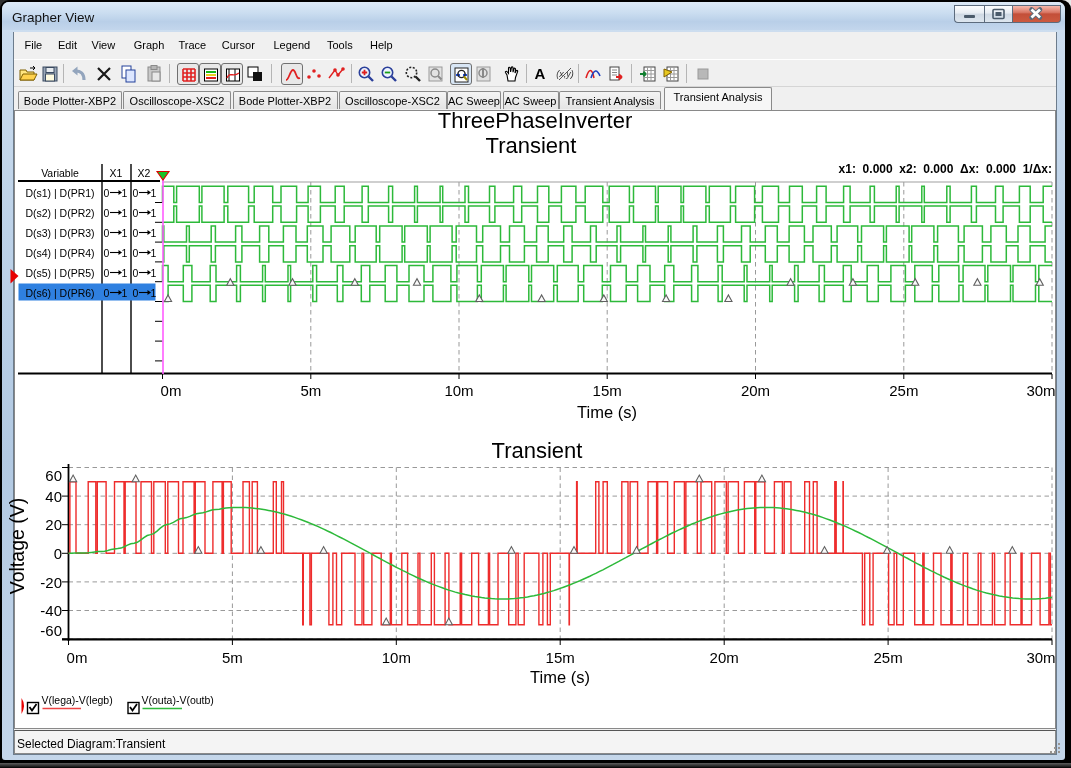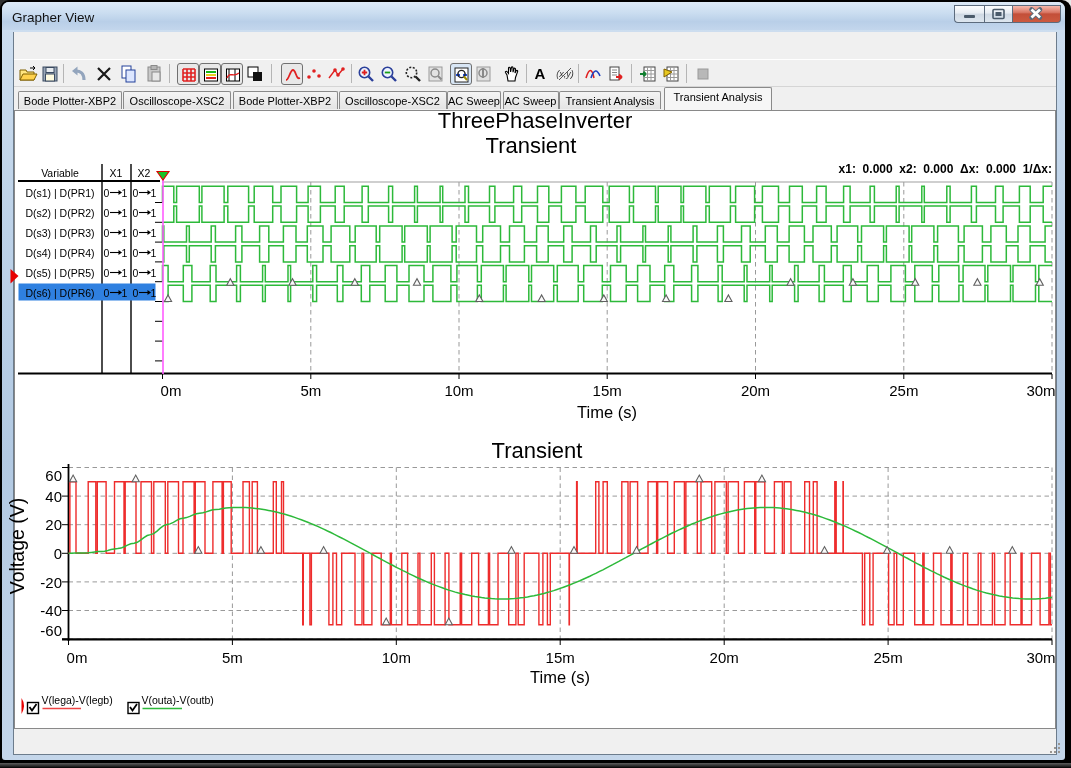--- a/index.html
+++ b/index.html
@@ -50,20 +50,31 @@
         </svg></div>
   <div class="wbtn" id="bmax"><svg width="27" height="16">
           <rect x="8" y="3.5" width="11" height="9" fill="none" stroke="#4a5a6a" stroke-width="1.6" rx="1"></rect>
           <rect x="10.5" y="6" width="6" height="4" fill="#4a5a6a"></rect>
         </svg></div>
   <div class="wbtn" id="bclose"><svg width="46" height="16">
           <path d="M18.5 3.5 L27 11.5 M27 3.5 L18.5 11.5" stroke="#5a6a7a" stroke-width="4.6" stroke-linecap="round"></path>
           <path d="M18.5 3.5 L27 11.5 M27 3.5 L18.5 11.5" stroke="#fff" stroke-width="2.8"></path>
         </svg></div>
   <div id="client">
+   <div id="menubar">
+          <span style="left:10.5px;">File</span>
+          <span style="left:44.0px;">Edit</span>
+          <span style="left:77.5px;">View</span>
+          <span style="left:119.7px;">Graph</span>
+          <span style="left:164.5px;">Trace</span>
+          <span style="left:207.8px;">Cursor</span>
+          <span style="left:259.5px;">Legend</span>
+          <span style="left:313.0px;">Tools</span>
+          <span style="left:356.0px;">Help</span>
+        </div>
    <div id="toolbar">
           <div class="tbtn" style="left:3px;"><svg width="20" height="20" viewBox="0 0 20 20">
               <path d="M2 6 L8 6 L9 8 L16 8 L16 16 L2 16 Z" fill="#ffe680" stroke="#806000"></path>
               <path d="M2 16 L5 10 L19 10 L16 16 Z" fill="#ffd24d" stroke="#806000"></path>
               <path d="M12 4 L17 4 L15 2 M17 4 L15 6" stroke="#000" fill="none"></path>
             </svg></div>
 <div class="tbtn" style="left:25px;"><svg width="20" height="20" viewBox="0 0 20 20">
               <rect x="3" y="3" width="14" height="14" fill="#9aa7b8" stroke="#3a4a60"></rect>
               <rect x="6" y="3.5" width="8" height="5" fill="#e8ecf0" stroke="#3a4a60"></rect>
               <rect x="5.5" y="10" width="9" height="7" fill="#fffbe0" stroke="#3a4a60"></rect>
@@ -192,20 +203,21 @@
           <div class="tab" style="left:4.0px;width:104px;">Bode Plotter-XBP2</div>
           <div class="tab" style="left:109.0px;width:108px;">Oscilloscope-XSC2</div>
           <div class="tab" style="left:218.5px;width:105px;">Bode Plotter-XBP2</div>
           <div class="tab" style="left:324.5px;width:108px;">Oscilloscope-XSC2</div>
           <div class="tab" style="left:433.0px;width:54px;">AC Sweep</div>
           <div class="tab" style="left:488.5px;width:56px;">AC Sweep</div>
           <div class="tab" style="left:545.0px;width:102px;">Transient Analysis</div>
           <div class="tab active" style="left:650px;width:108px;">Transient Analysis</div>
         </div>
    <div id="charts"></div>
+   <div id="statusbar">Selected Diagram:Transient</div>
    <svg style="position:absolute;left:1035px;top:711px;" width="14" height="13">
           <g fill="#9a9590">
             <rect x="9" y="0" width="2" height="2"></rect>
             <rect x="5" y="4" width="2" height="2"></rect>
             <rect x="9" y="4" width="2" height="2"></rect>
             <rect x="1" y="8" width="2" height="2"></rect>
             <rect x="5" y="8" width="2" height="2"></rect>
             <rect x="9" y="8" width="2" height="2"></rect>
           </g>
         </svg>

